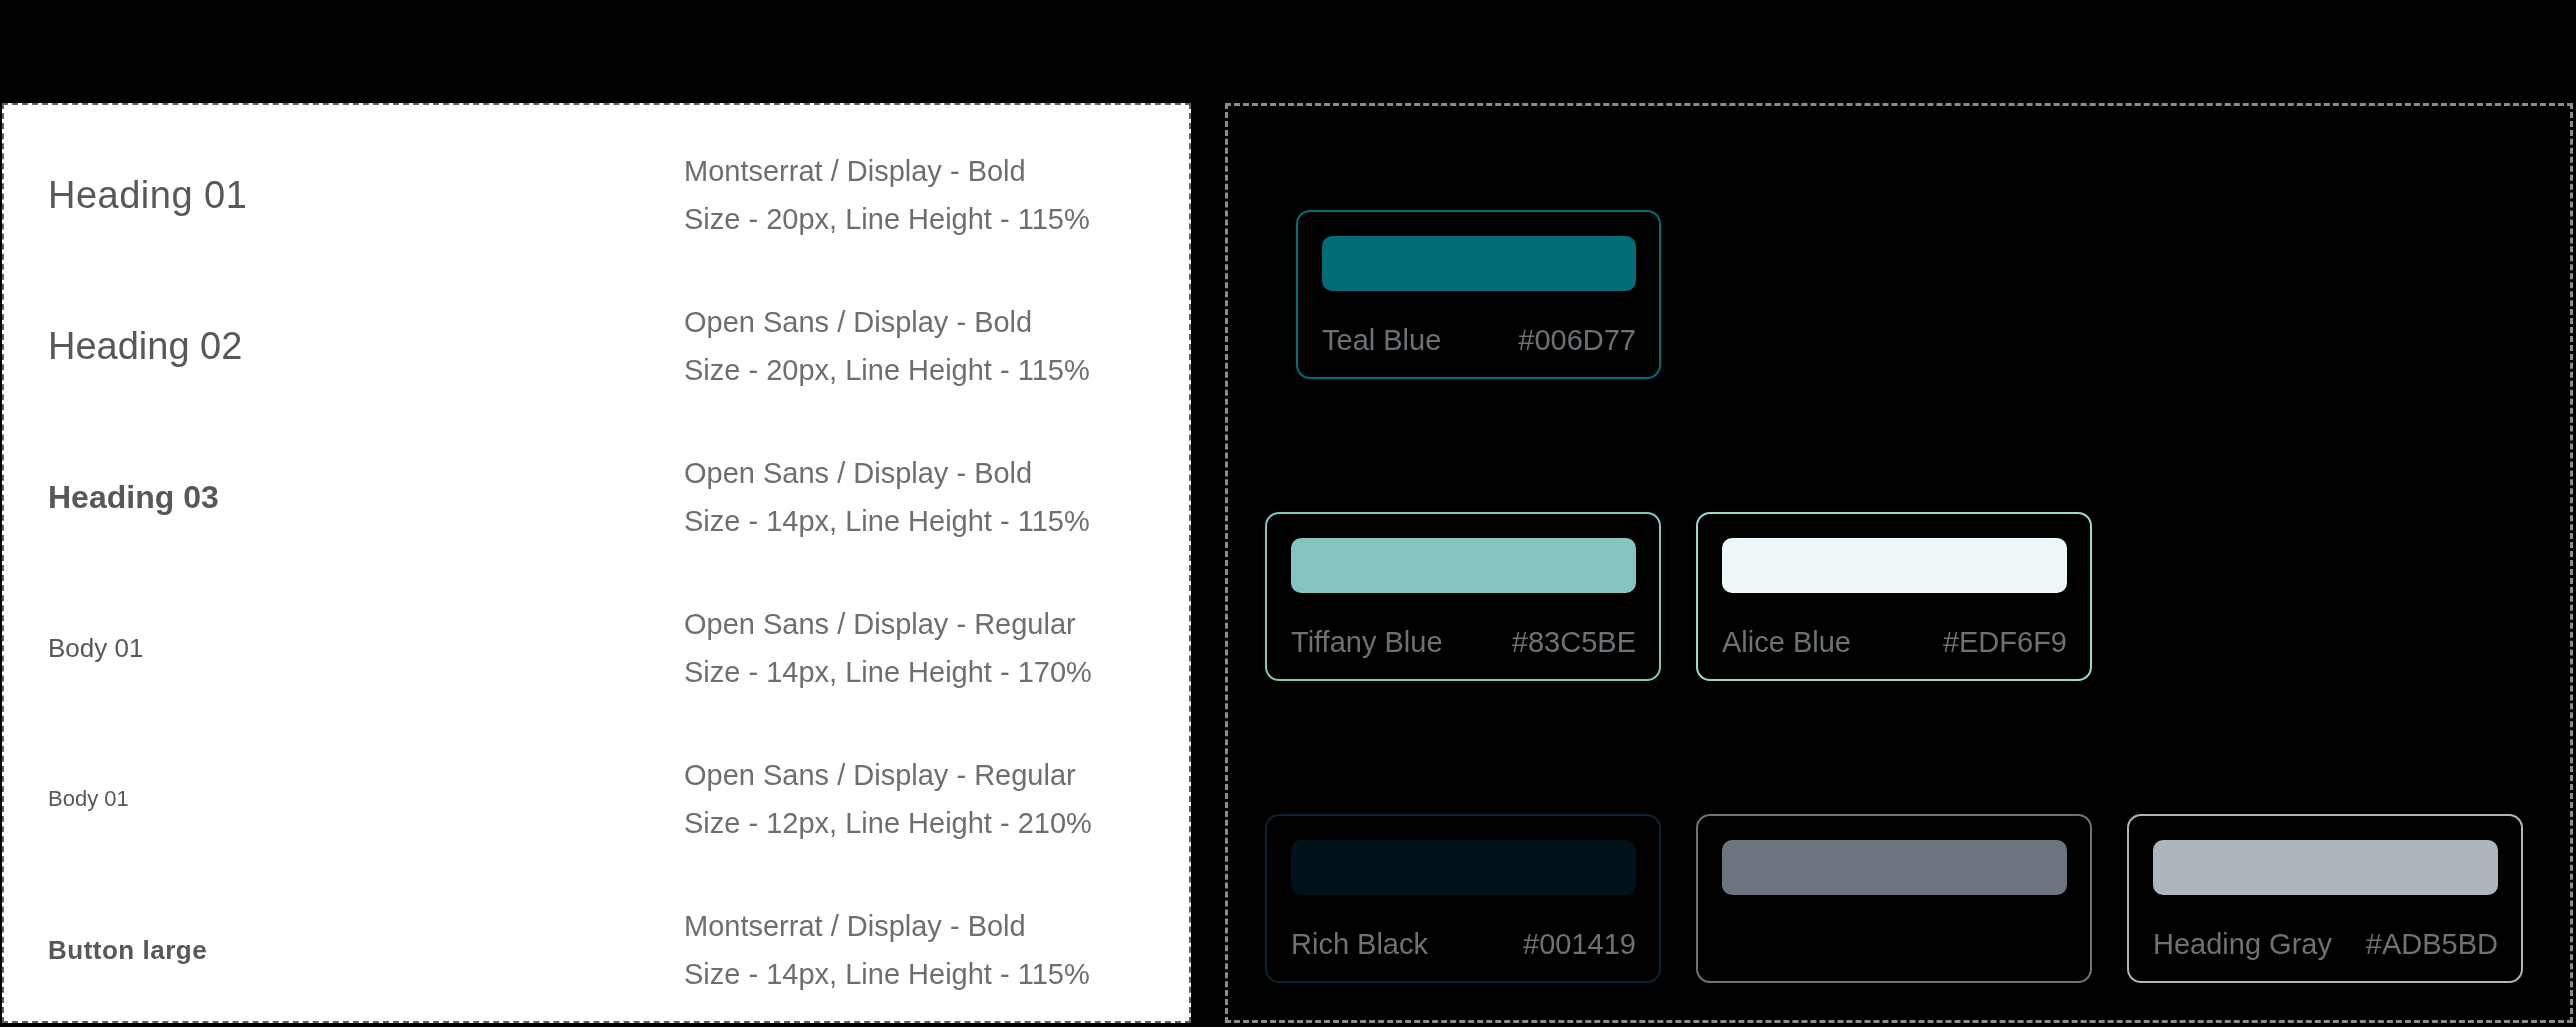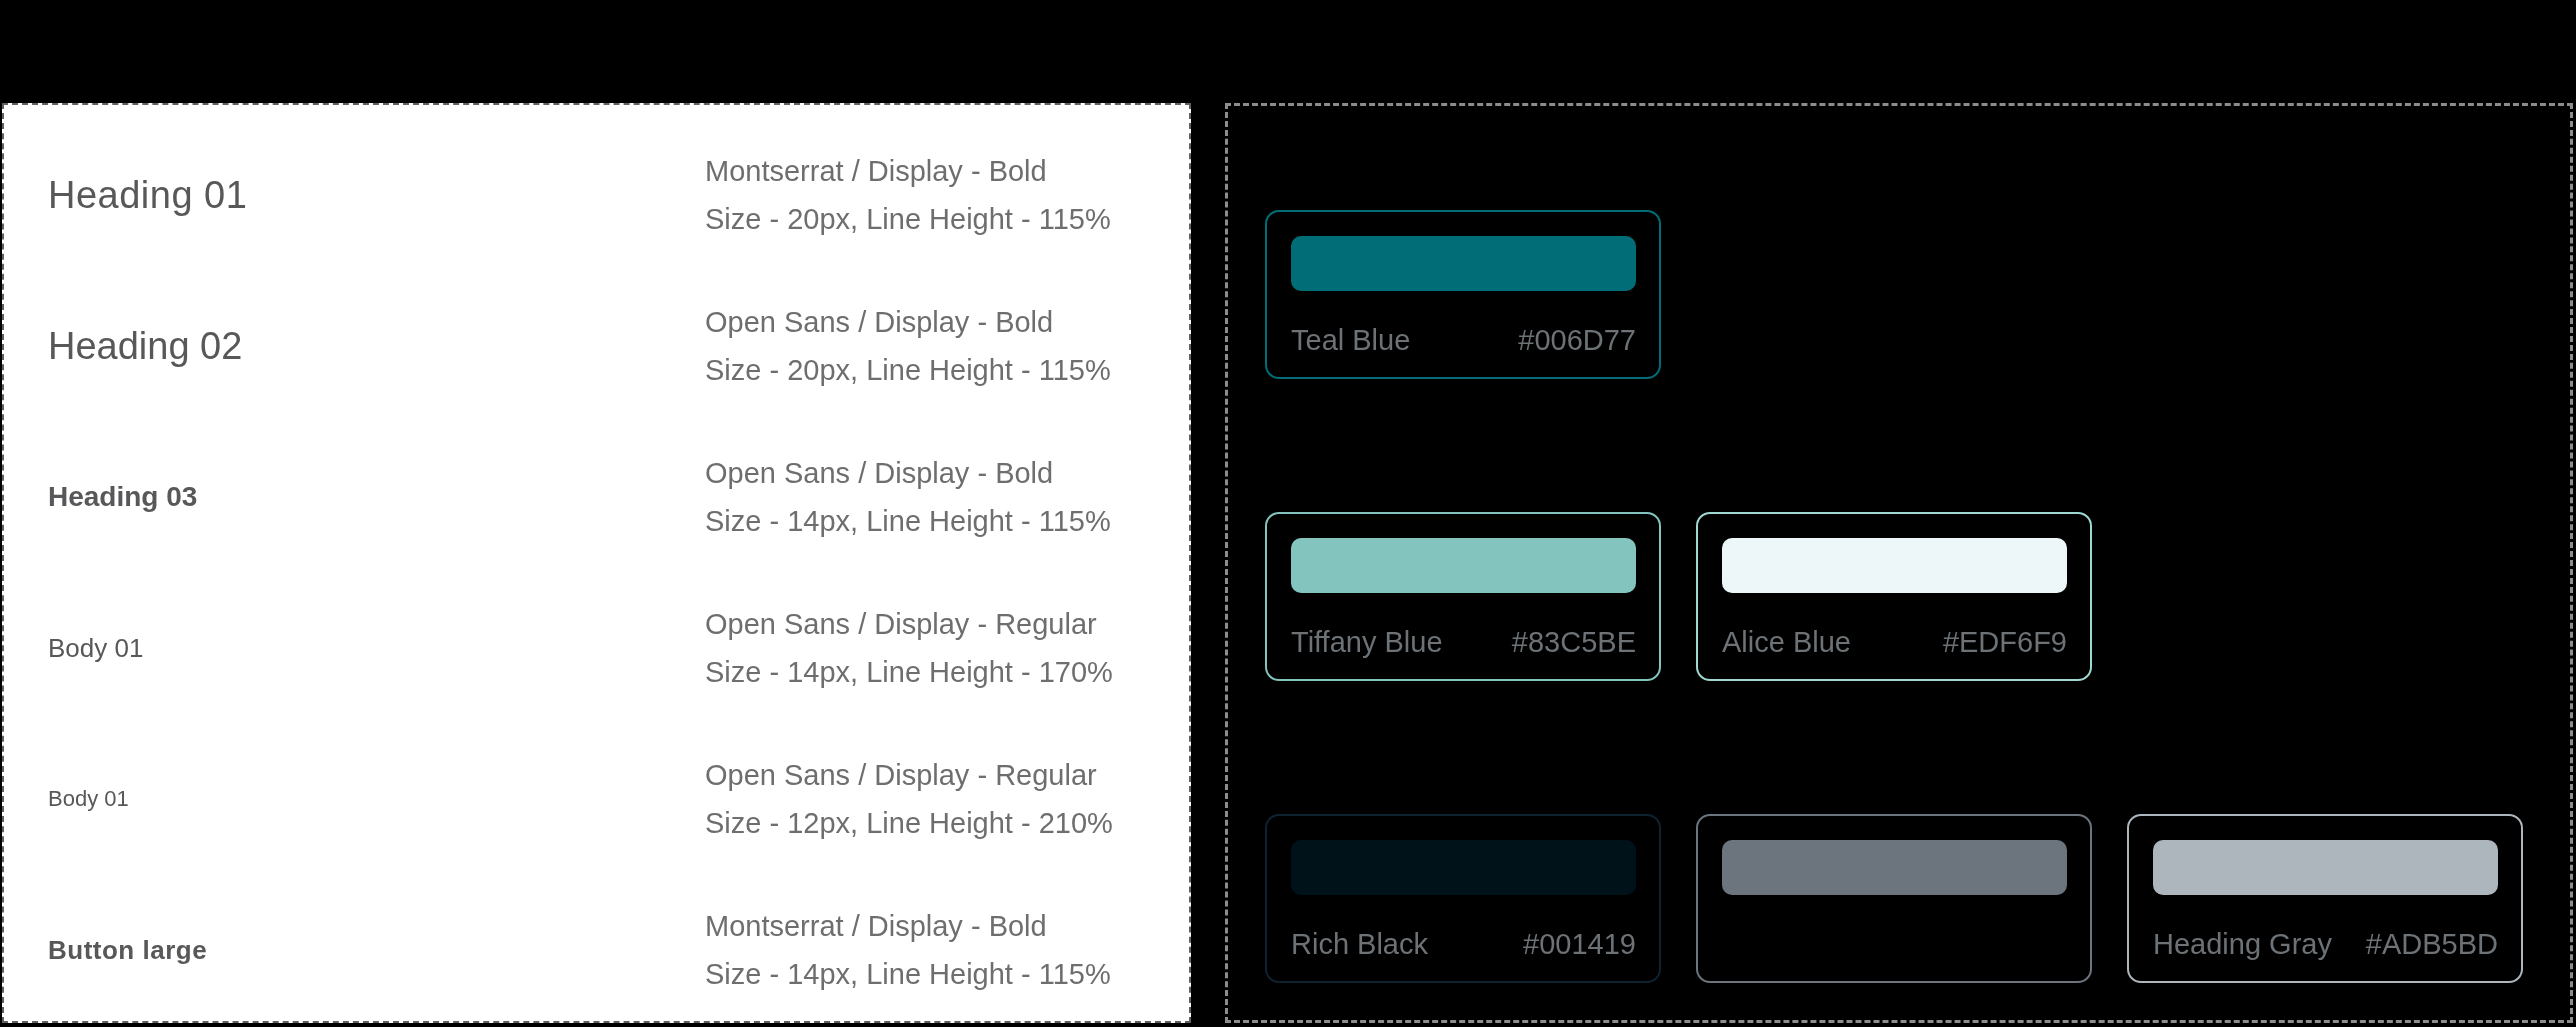--- a/index.html
+++ b/index.html
@@ -15,26 +15,26 @@
     box-sizing:border-box;background:var(--panel-background,#ffffff);
     border:2px dashed var(--dashed-border-dark,#616161);
   }
   .type-row{position:absolute;left:0;right:0;height:95px;}
   .type-label{
     position:absolute;left:44px;top:50%;transform:translateY(-50%);
     color:var(--heading-text,#58585A);white-space:nowrap;
   }
   .lbl-h1{font-size:38px;font-weight:400;letter-spacing:0.5px;}
   .lbl-h2{font-size:38px;font-weight:400;}
-  .lbl-h3{font-size:28px;font-weight:700;}
+  .lbl-h3{font-size:32px;font-weight:700;}
   .lbl-b1{font-size:26px;font-weight:400;}
   .lbl-b2{font-size:22px;font-weight:400;}
   .lbl-btn{font-size:26px;font-weight:700;letter-spacing:0.5px;}
   .type-spec{
-    position:absolute;left:701px;top:0;
+    position:absolute;left:680px;top:0;
     font-size:29px;line-height:48px;color:var(--spec-text,#6E6E6E);
     white-space:nowrap;
   }
 
   
   .colors-panel{
     position:absolute;left:1225px;top:103px;width:1348px;height:920px;
     box-sizing:border-box;background:transparent;
     border:3px dashed var(--dashed-border-light,#8C8C8C);
   }
@@ -50,21 +50,21 @@
     border:2px solid #333;border-radius:14px;
     padding:24px 23px 0 24px;
   }
   .swatch-bar{height:55px;border-radius:10px;background:#444;}
   .swatch-meta{
     display:flex;justify-content:space-between;align-items:baseline;
     margin-top:33px;
     font-size:29px;line-height:33px;color:var(--swatch-label-text,#6C7276);
     white-space:nowrap;
   }
-  .pos-r1c1{grid-column:1;grid-row:1;}
+  .pos-r1c1{grid-column:1;grid-row:1;margin-left:31px;}
   .pos-r2c1{grid-column:1;grid-row:2;}
   .pos-r2c2{grid-column:2;grid-row:2;}
   .pos-r3c1{grid-column:1;grid-row:3;}
   .pos-r3c2{grid-column:2;grid-row:3;}
   .pos-r3c3{grid-column:3;grid-row:3;}
 </style>
 </head>
 <body>
 
 <div class="stage">

